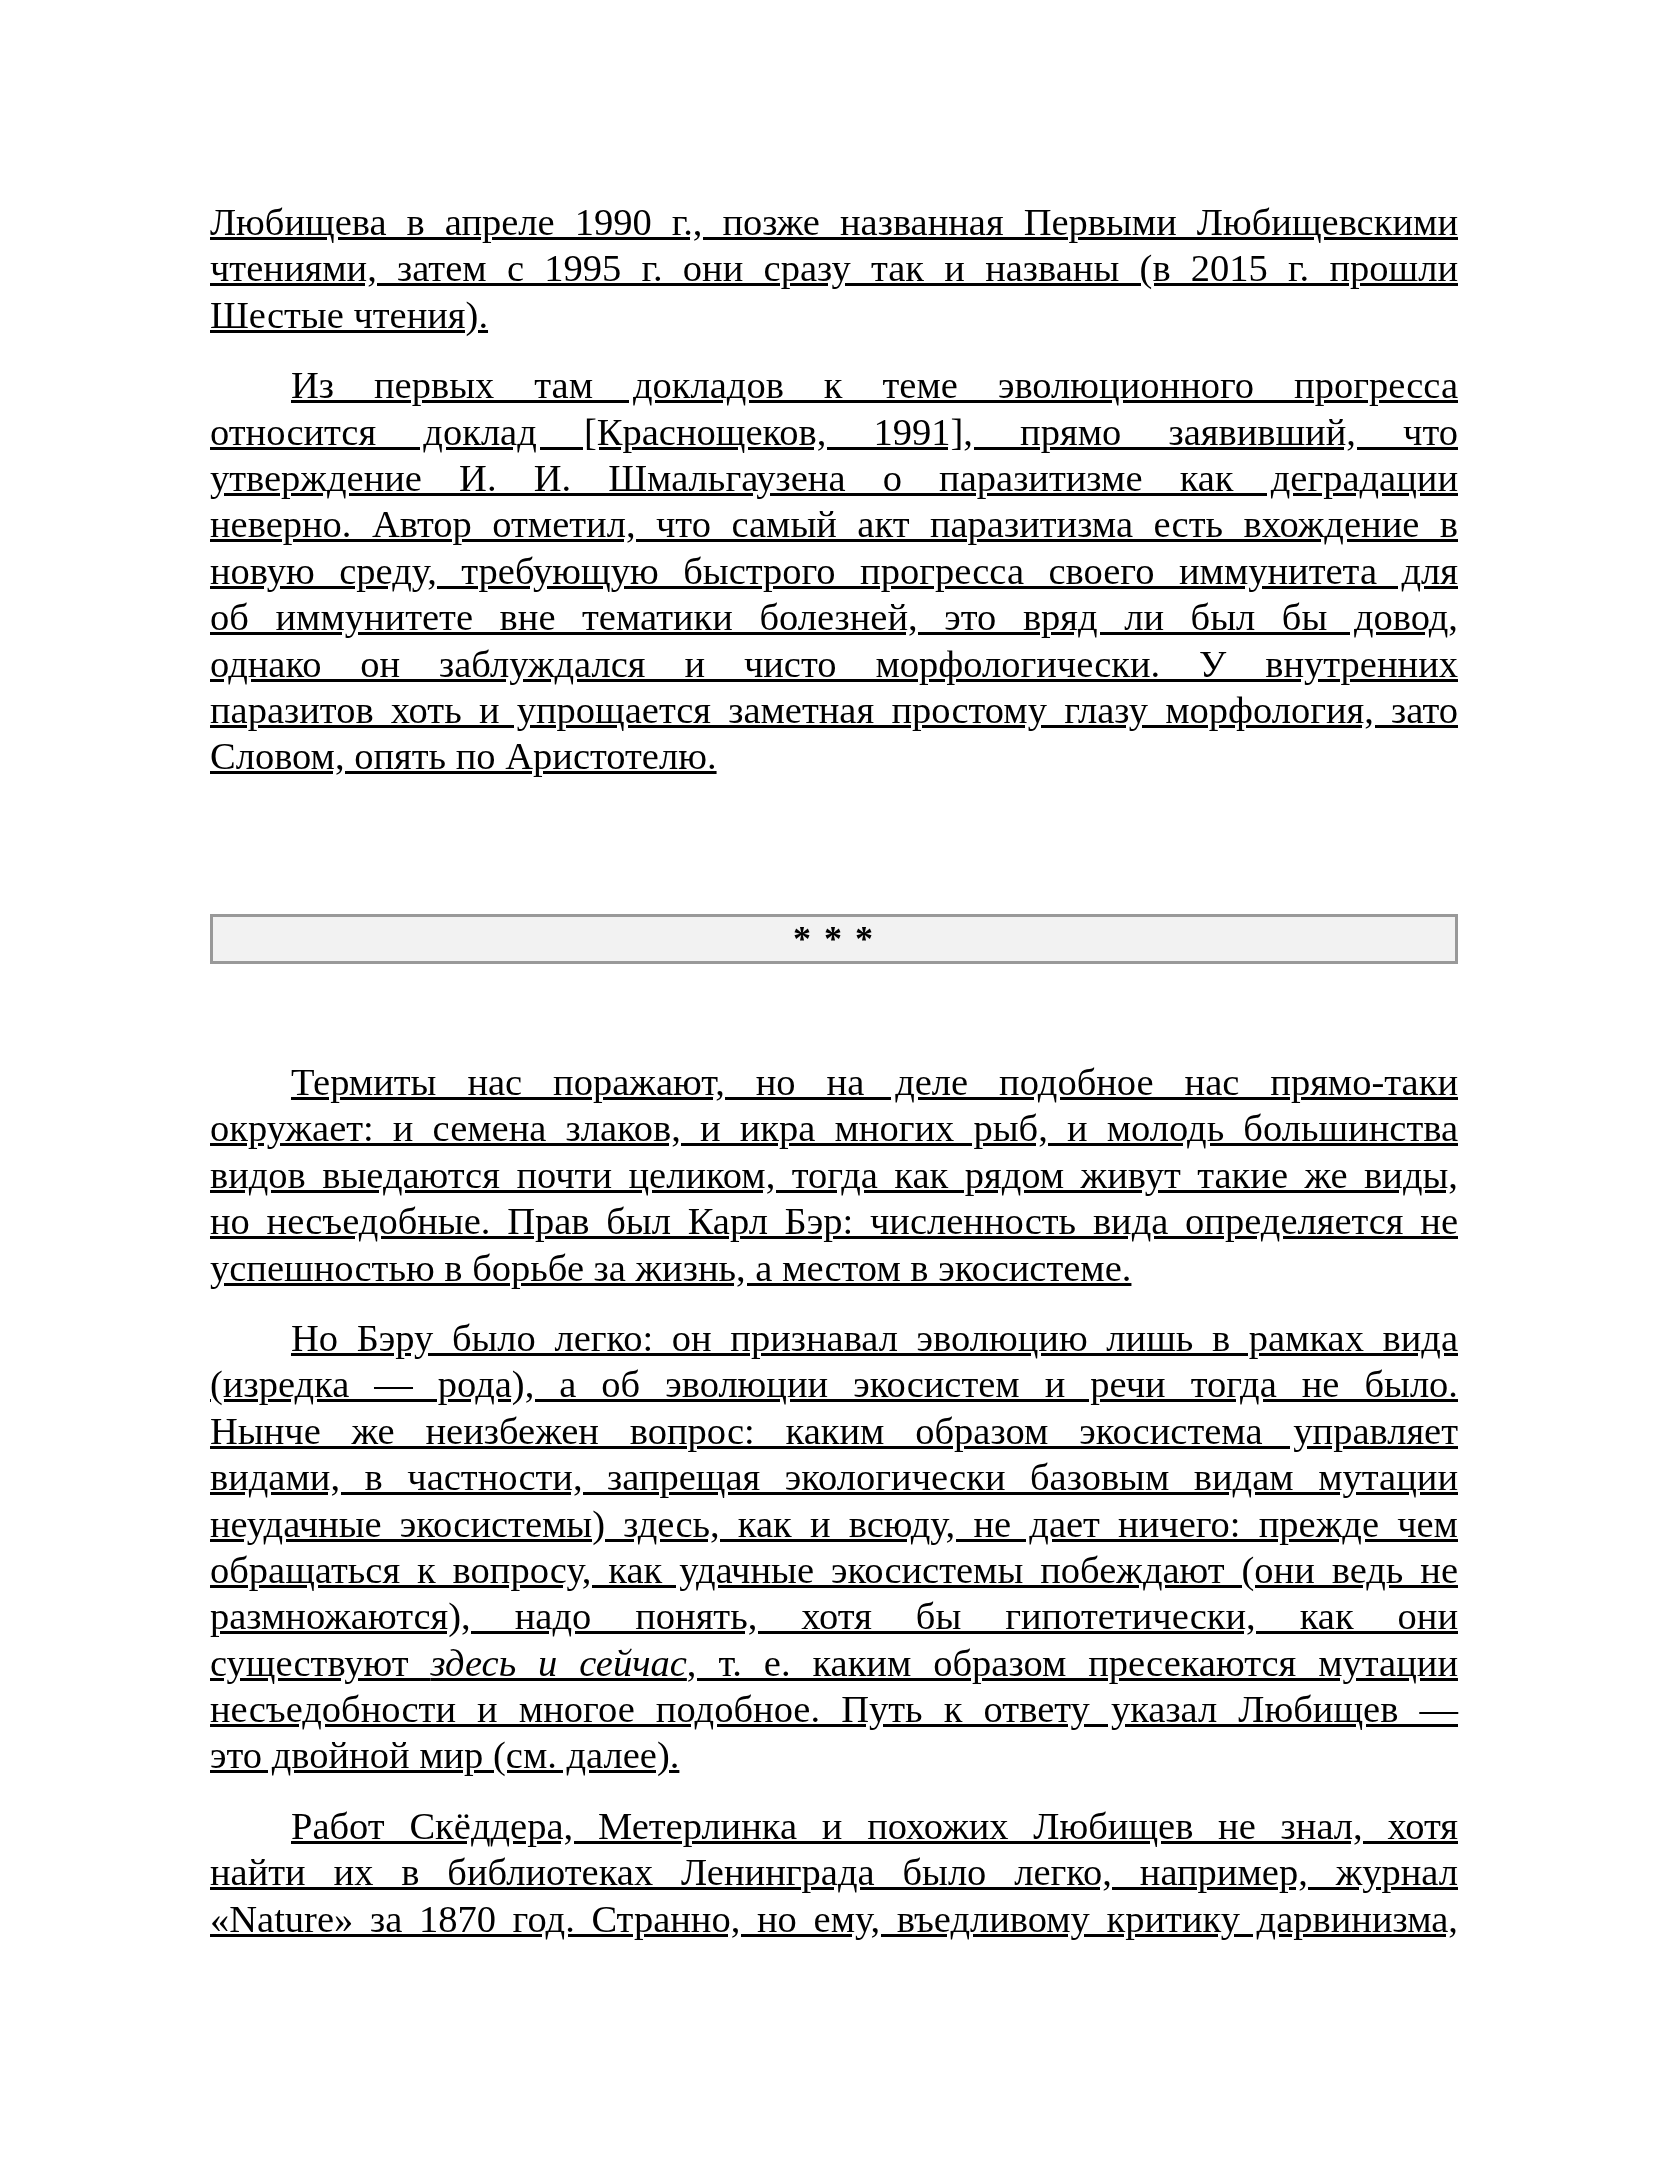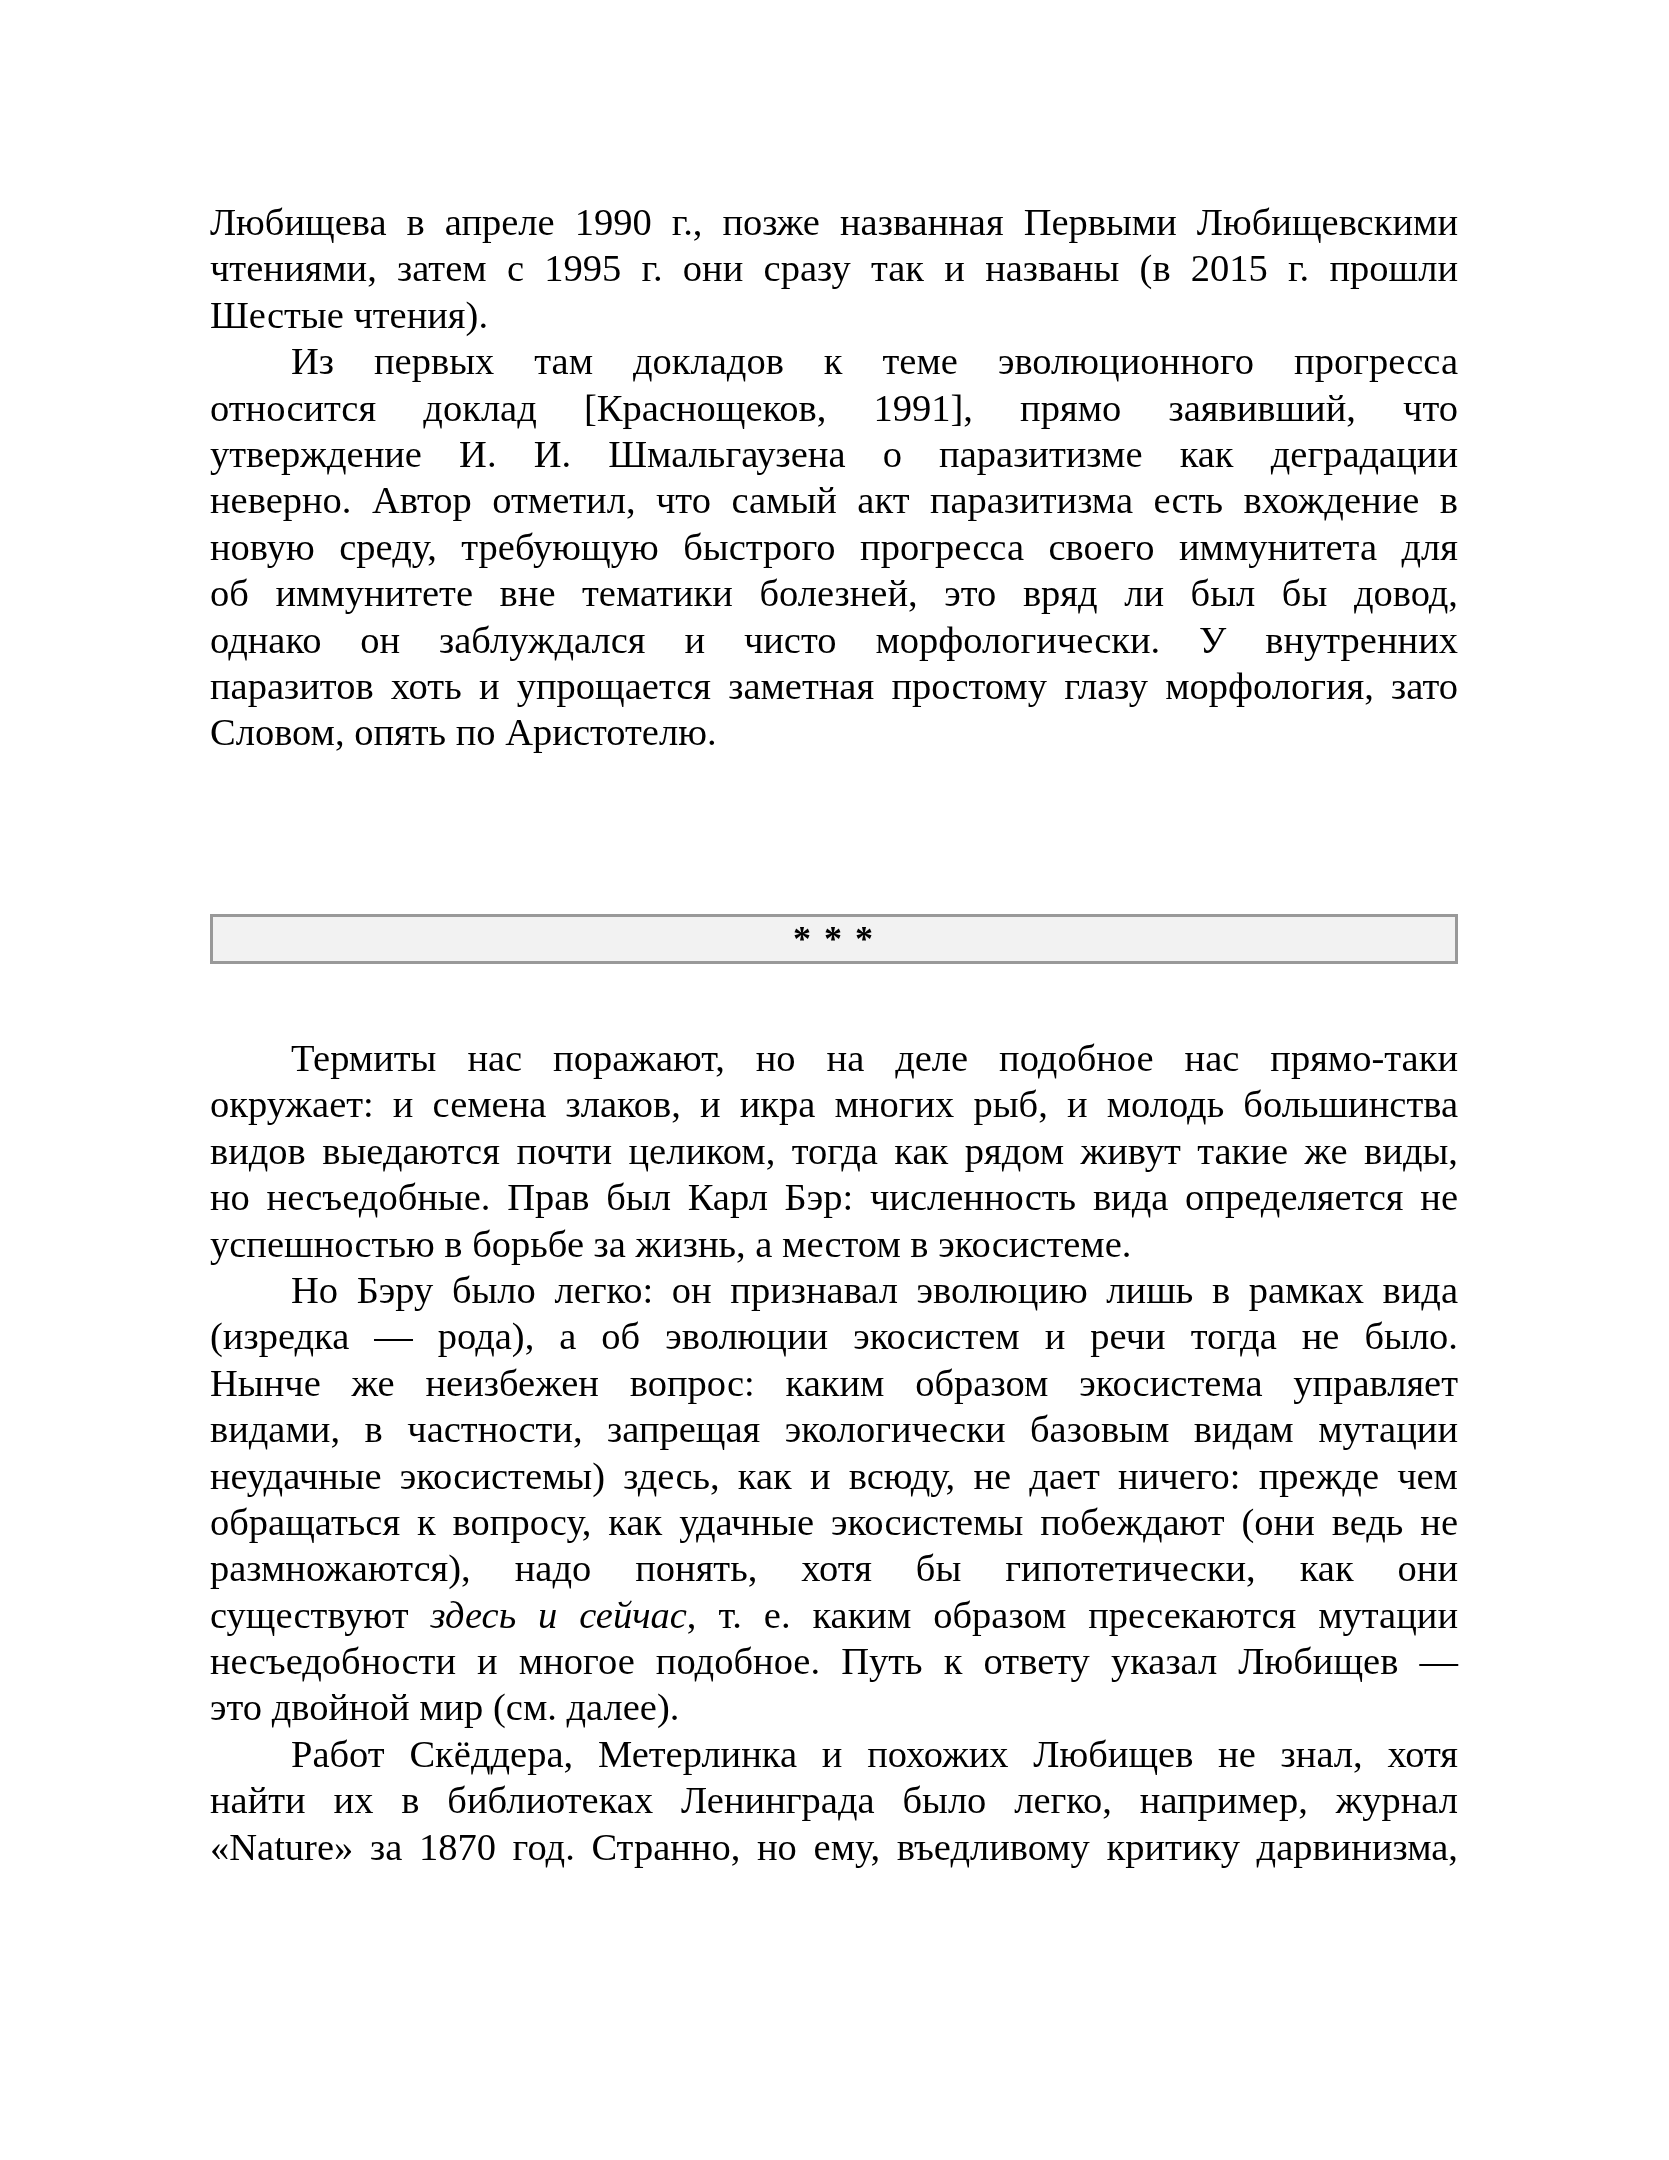--- a/index.html
+++ b/index.html
@@ -33,26 +33,27 @@
   .para { margin: 0; padding: 0; }
   .line {
     display: block;
     font-size: 38.5px;
     line-height: 46.4px;
     height: 46.4px;
     white-space: nowrap;
     text-align: justify;
     text-align-last: justify;
     overflow: visible;
+    text-decoration: underline;
   }
   .line.last {
     text-align: left;
     text-align-last: left;
   }
-  .line.first { padding-left: 81px; }
+  .line.first { padding-left: 81px; margin-top: 24px; }
   .line .it { font-style: italic; }
 
   .separator {
     position: absolute;
     left: 210px;
     top: 914px;
     width: 1248px;
     height: 50px;
     box-sizing: border-box;
     background: #f2f2f2;

